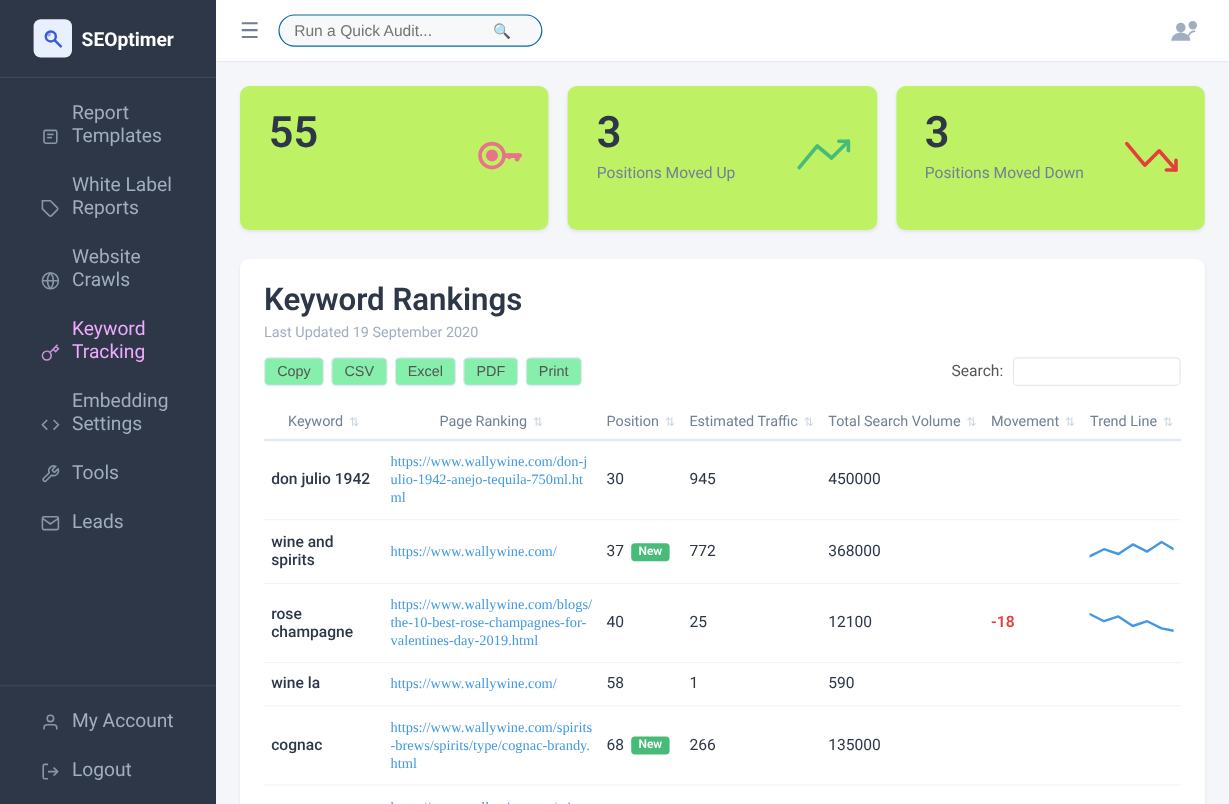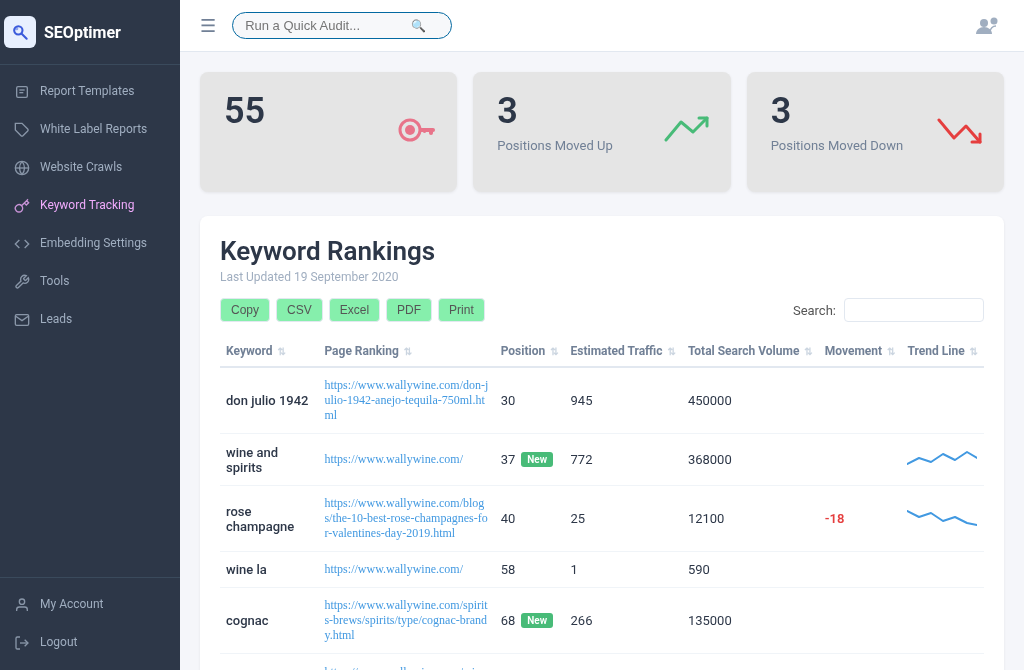--- a/index.html
+++ b/index.html
@@ -1,25 +1,25 @@
 <!DOCTYPE html>
 <html><head>
   <meta charset="utf-8">
   <style>
     * { box-sizing: border-box; margin: 0; padding: 0; }
     body { font-family: -apple-system, BlinkMacSystemFont, 'Segoe UI', Roboto, sans-serif; display: flex; height: 670px; overflow: hidden; background: #f5f6fa; }
 
     
     .sidebar { width: 180px; background: #2d3748; color: #fff; display: flex; flex-direction: column; flex-shrink: 0; height: 670px; overflow-y: auto; }
-    .sidebar-logo { display: flex; align-items: center; gap: 8px; padding: 16px 4px; border-bottom: 1px solid #3a4a5c; }
+    .sidebar-logo { display: flex; align-items: center; gap: 8px; padding: 16px 28px; border-bottom: 1px solid #3a4a5c; }
     .logo-icon { width: 32px; height: 32px; background: #e8f0fe; border-radius: 6px; display: flex; align-items: center; justify-content: center; }
     .logo-icon svg { width: 20px; height: 20px; }
     .logo-text { font-size: 16px; font-weight: 700; color: #fff; }
     .sidebar-nav { flex: 1; padding: 8px 0; }
-    .nav-item { display: flex; align-items: flex-start; gap: 10px; padding: 11px 14px; cursor: pointer; color: #a0aec0; font-size: 12px; transition: background 0.15s; }
+    .nav-item { display: flex; align-items: flex-end; gap: 10px; padding: 11px 14px; cursor: pointer; color: #a0aec0; font-size: 16px; transition: background 0.15s; margin-left: 20px; }
     .nav-item.active { color: #f0abfc; }
     .nav-icon { width: 16px; height: 16px; flex-shrink: 0; opacity: 0.8; }
     .sidebar-bottom { border-top: 1px solid #3a4a5c; padding: 8px 0; }
 
     
     .main { flex: 1; display: flex; flex-direction: column; overflow: hidden; }
 
     
     .topbar { background: #fff; border-bottom: 1px solid #e2e8f0; display: flex; align-items: center; padding: 10px 20px; gap: 16px; height: 52px; flex-shrink: 0; }
     .hamburger { cursor: pointer; color: #718096; font-size: 18px; }
@@ -27,38 +27,38 @@
     .search-bar input { border: none; background: transparent; outline: none; font-size: 13px; color: #555; width: 160px; }
     .search-icon { color: #aaa; font-size: 12px; }
     .topbar-right { margin-left: auto; }
     .avatar-icon { width: 32px; height: 32px; display: flex; align-items: center; justify-content: center; cursor: pointer; color: #718096; }
 
     
     .content { flex: 1; overflow-y: auto; padding: 20px; }
 
     
     .stat-cards { display: flex; gap: 16px; margin-bottom: 24px; }
-    .stat-card { background: #e5e5e5; border-radius: 8px; padding: 20px 24px; flex: 1; display: flex; flex-direction: column; box-shadow: 0 1px 3px rgba(0,0,0,0.07); position: relative; min-height: 120px; }
+    .stat-card { background: #bef264; border-radius: 8px; padding: 20px 24px; flex: 1; display: flex; flex-direction: column; box-shadow: 0 1px 3px rgba(0,0,0,0.07); position: relative; min-height: 120px; }
     .stat-value { font-size: 36px; font-weight: 600; color: #2d3748; line-height: 1.1; }
     .stat-label { font-size: 13px; color: #718096; margin-top: 6px; }
     .stat-icon { position: absolute; right: 20px; top: 50%; transform: translateY(-50%); }
 
     
     .table-section { background: #fff; border-radius: 8px; padding: 20px; box-shadow: 0 1px 3px rgba(0,0,0,0.07); }
     .section-title { font-size: 26px; font-weight: 600; color: #2d3748; margin-bottom: 4px; }
     .section-subtitle { font-size: 12px; color: #a0aec0; margin-bottom: 14px; }
     .table-actions { display: flex; align-items: center; gap: 6px; margin-bottom: 14px; }
     .action-btn { background: #86efac; border: 1px solid #e2e8f0; border-radius: 4px; padding: 4px 10px; font-size: 12px; color: #555; cursor: pointer; }
     .search-row { display: flex; align-items: center; margin-left: auto; gap: 8px; }
     .search-label { font-size: 13px; color: #555; }
     .search-input-box { border: 1px solid #e2e8f0; border-radius: 4px; padding: 4px 8px; font-size: 12px; outline: none; width: 140px; }
 
     table { width: 100%; border-collapse: collapse; font-size: 13px; }
     thead tr { border-bottom: 2px solid #e2e8f0; }
-    th { padding: 8px 6px; text-align: left; color: #718096; font-weight: 700; font-size: 12px; white-space: nowrap; }
+    th { padding: 8px 6px; text-align: center; color: #718096; font-weight: 400; font-size: 12px; white-space: nowrap; }
     td { padding: 10px 6px; color: #2d3748; vertical-align: middle; }
     tr:not(:last-child) td { border-bottom: 1px solid #f0f4f8; }
     .keyword-cell { font-weight: 500; min-width: 80px; }
     .url-cell { color: #4299e1; font-size: 12px; word-break: break-all; max-width: 220px; font-family: Liberation Serif, serif; }
     .position-cell { display: flex; align-items: center; gap: 6px; }
     .badge { border-radius: 3px; padding: 2px 6px; font-size: 10px; font-weight: 600; color: #fff; }
     .badge-new { background: #48bb78; }
     .movement-neg { color: #e53e3e; font-weight: 600; }
     .sort-icon { display: inline; color: #cbd5e0; font-size: 10px; margin-left: 2px; }
 

